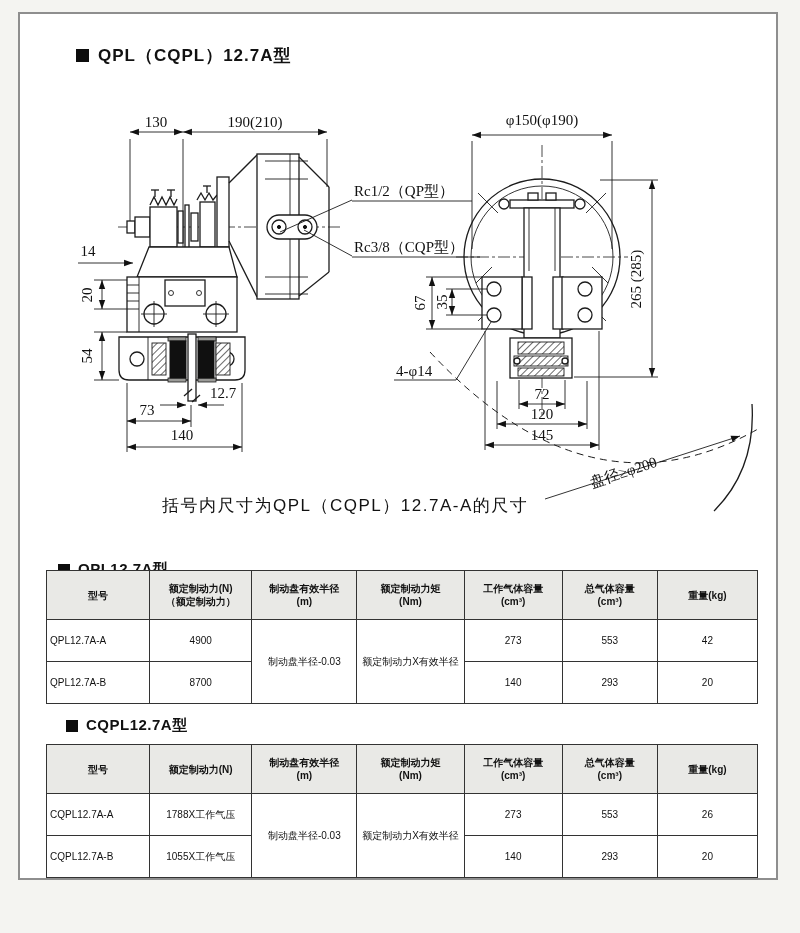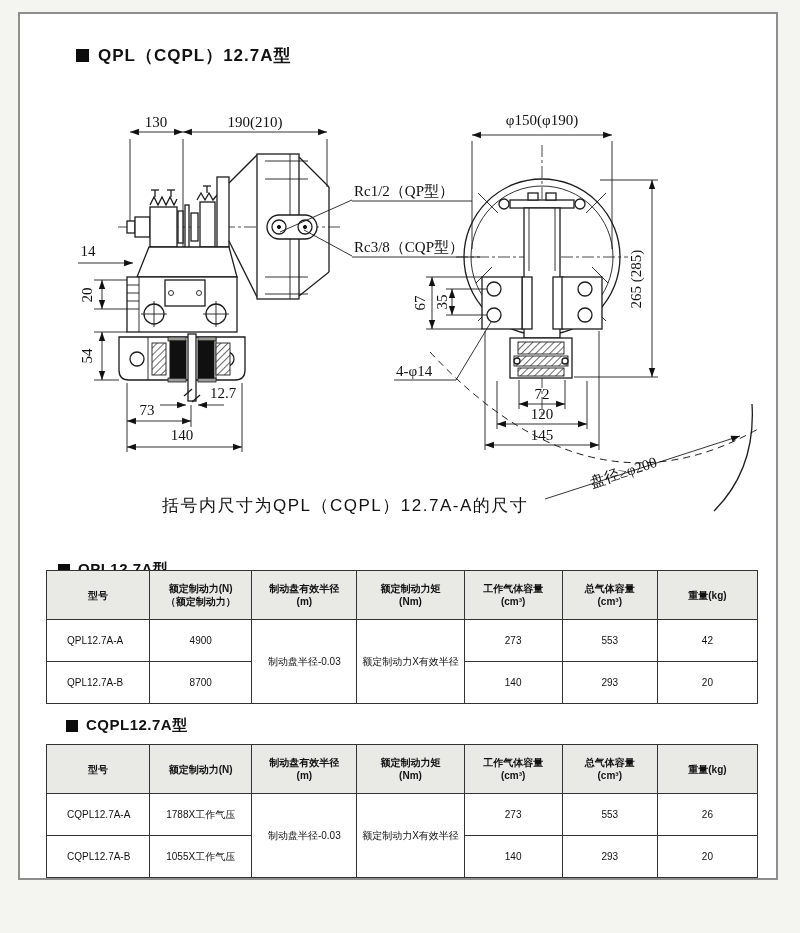--- a/index.html
+++ b/index.html
@@ -40,21 +40,21 @@
     border:1px solid #22c55e;
   }
   .t1 { top:556px; }
   .t2 { top:730px; }
   table.spec th, table.spec td { border:1px solid #333; padding:2px; }
   table.spec th {
     background:#e9e9e6; font-weight:bold; height:44px; line-height:1.3;
     text-align:center;
   }
   table.spec td { height:37px; text-align:center; }
-  table.spec td.model { text-align:left; padding-left:20px; }
+  table.spec td.model { text-align:left; padding-left:3px; }
   th .l2 { display:block; font-weight:bold; }
 
   
   .ln   { stroke:#1c1c1c; stroke-width:1.3; fill:none; }
   .lnf  { stroke:#1c1c1c; stroke-width:1.3; fill:#ffffff; }
   .thin { stroke:#1c1c1c; stroke-width:0.9; fill:none; }
   .dim  { stroke:#1c1c1c; stroke-width:0.9; fill:none; }
   .cl   { stroke:#1c1c1c; stroke-width:0.8; stroke-dasharray:12 3 3 3; fill:none; }
   .dash { stroke:#1c1c1c; stroke-width:1; stroke-dasharray:7 5; fill:none; }
   .blk  { fill:#101010; stroke:#101010; }

